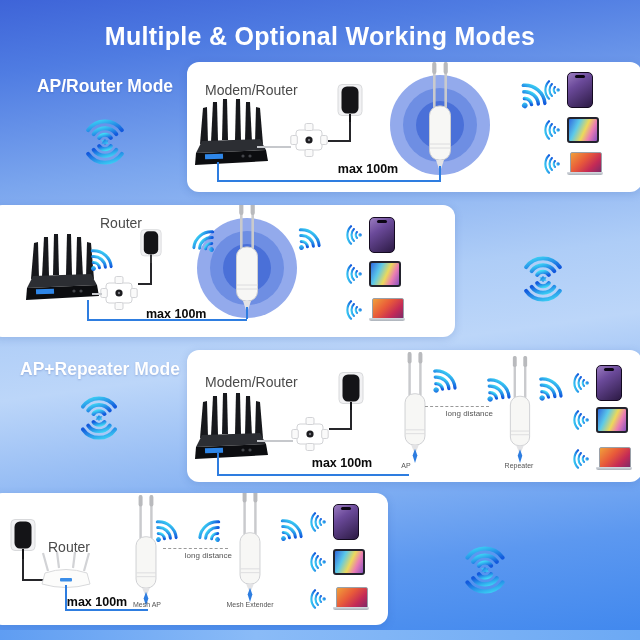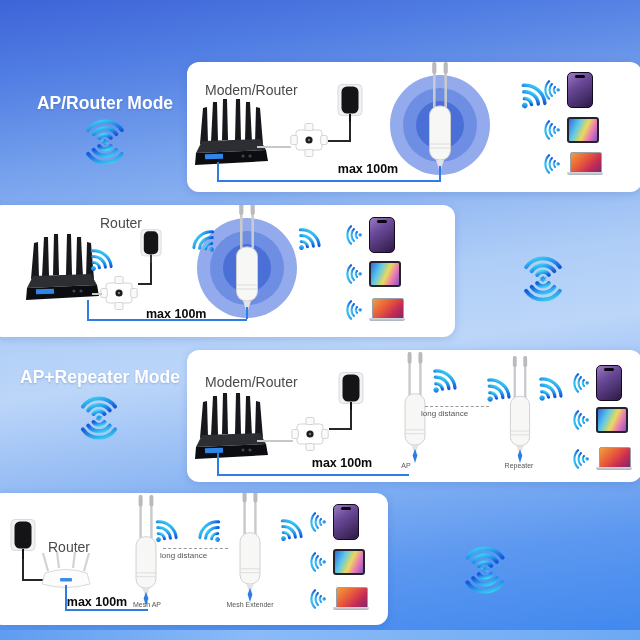--- a/index.html
+++ b/index.html
@@ -13,21 +13,21 @@
   .mode-label{position:absolute;color:#fff;font-weight:bold;font-size:17.5px;text-align:center;text-shadow:0 1px 2px rgba(30,60,140,.25);}
   .mode-ico{position:absolute;}
   .panel{position:absolute;background:#fff;overflow:hidden;border-radius:12px;box-shadow:0 2px 8px rgba(30,70,160,.18);}
   .p1{left:187px;top:62px;width:455px;height:130px;}
   .p2{left:-10px;top:205px;width:465px;height:132px;}
   .p3{left:187px;top:350px;width:455px;height:132px;}
   .p4{left:-10px;top:493px;width:398px;height:132px;}
   .src-label{position:absolute;font-size:14px;color:#4a4a4a;white-space:nowrap;}
   .max-label{position:absolute;font-size:12.5px;font-weight:bold;color:#0a0a0a;text-align:center;white-space:nowrap;}
   .tiny-label{position:absolute;font-size:7px;color:#555;text-align:center;white-space:nowrap;}
-  .long-label{position:absolute;font-size:8px;color:#555;text-align:left;white-space:nowrap;}
+  .long-label{position:absolute;font-size:8px;color:#555;text-align:right;white-space:nowrap;}
   .cable{position:absolute;}
   .blue{background:#2e7de0;}
   .dark{background:#26262a;}
   .gray{background:#c6c8cc;}
   .dash{position:absolute;height:0;border-top:1.5px dashed #999;}
   .ring{position:absolute;border-radius:50%;}
   .r1{background:#93aaec;}
   .r2{background:#6e8ee3;}
   .r3{background:#4a70d8;}
   .wfa,.wfd{position:absolute;}
@@ -135,22 +135,23 @@
   </symbol>
   <symbol id="adapter" viewBox="0 0 26 42">
     <rect x="1" y="0.5" width="24" height="31" rx="4" fill="#f1f1f3" stroke="#d8d9db" stroke-width="1"></rect>
     <rect x="4.5" y="2.5" width="17" height="27" rx="5.5" fill="#141417"></rect>
     <line x1="13" y1="30" x2="13" y2="42" stroke="#141417" stroke-width="2"></line>
   </symbol>
 </svg>
 
 <div class="stage">
 
-
-  <div class="mode-label" style="left:25px;top:93px;width:160px;">AP/Router Mode</div>
+  <div class="title">Multiple &amp; Optional Working Modes</div>
+
+  <div class="mode-label" style="left:25px;top:76px;width:160px;">AP/Router Mode</div>
   <svg class="mode-ico" style="left:82px;top:110px;width:46px;height:64px;">
       <use href="#modeicon"></use>
     </svg>
 
   <div class="panel p1">
     <div class="src-label" style="left:18px;top:20px;">Modem/Router</div>
     <svg class="abs" style="left:6px;top:32px;width:76px;height:78px;">
         <use href="#routerblack"></use>
       </svg>
     <div class="cable gray" style="left:70px;top:84px;width:34px;height:2px;"></div>
@@ -254,21 +255,21 @@
       <div class="laptopd">
           <i class="scr"></i>
           <i class="base"></i>
         </div>
     </div>
   </div>
   <svg class="mode-ico" style="left:520px;top:247px;width:46px;height:64px;">
       <use href="#modeicon"></use>
     </svg>
 
-  <div class="mode-label" style="left:10px;top:367px;width:180px;text-align:center;">AP+Repeater Mode</div>
+  <div class="mode-label" style="left:10px;top:359px;width:180px;text-align:center;">AP+Repeater Mode</div>
   <svg class="mode-ico" style="left:77px;top:387px;width:44px;height:62px;">
       <use href="#modeicon"></use>
     </svg>
 
   <div class="panel p3">
     <div class="src-label" style="left:18px;top:24px;">Modem/Router</div>
     <svg class="abs" style="left:6px;top:38px;width:76px;height:78px;">
         <use href="#routerblack"></use>
       </svg>
     <div class="cable gray" style="left:70px;top:90px;width:36px;height:2px;"></div>

